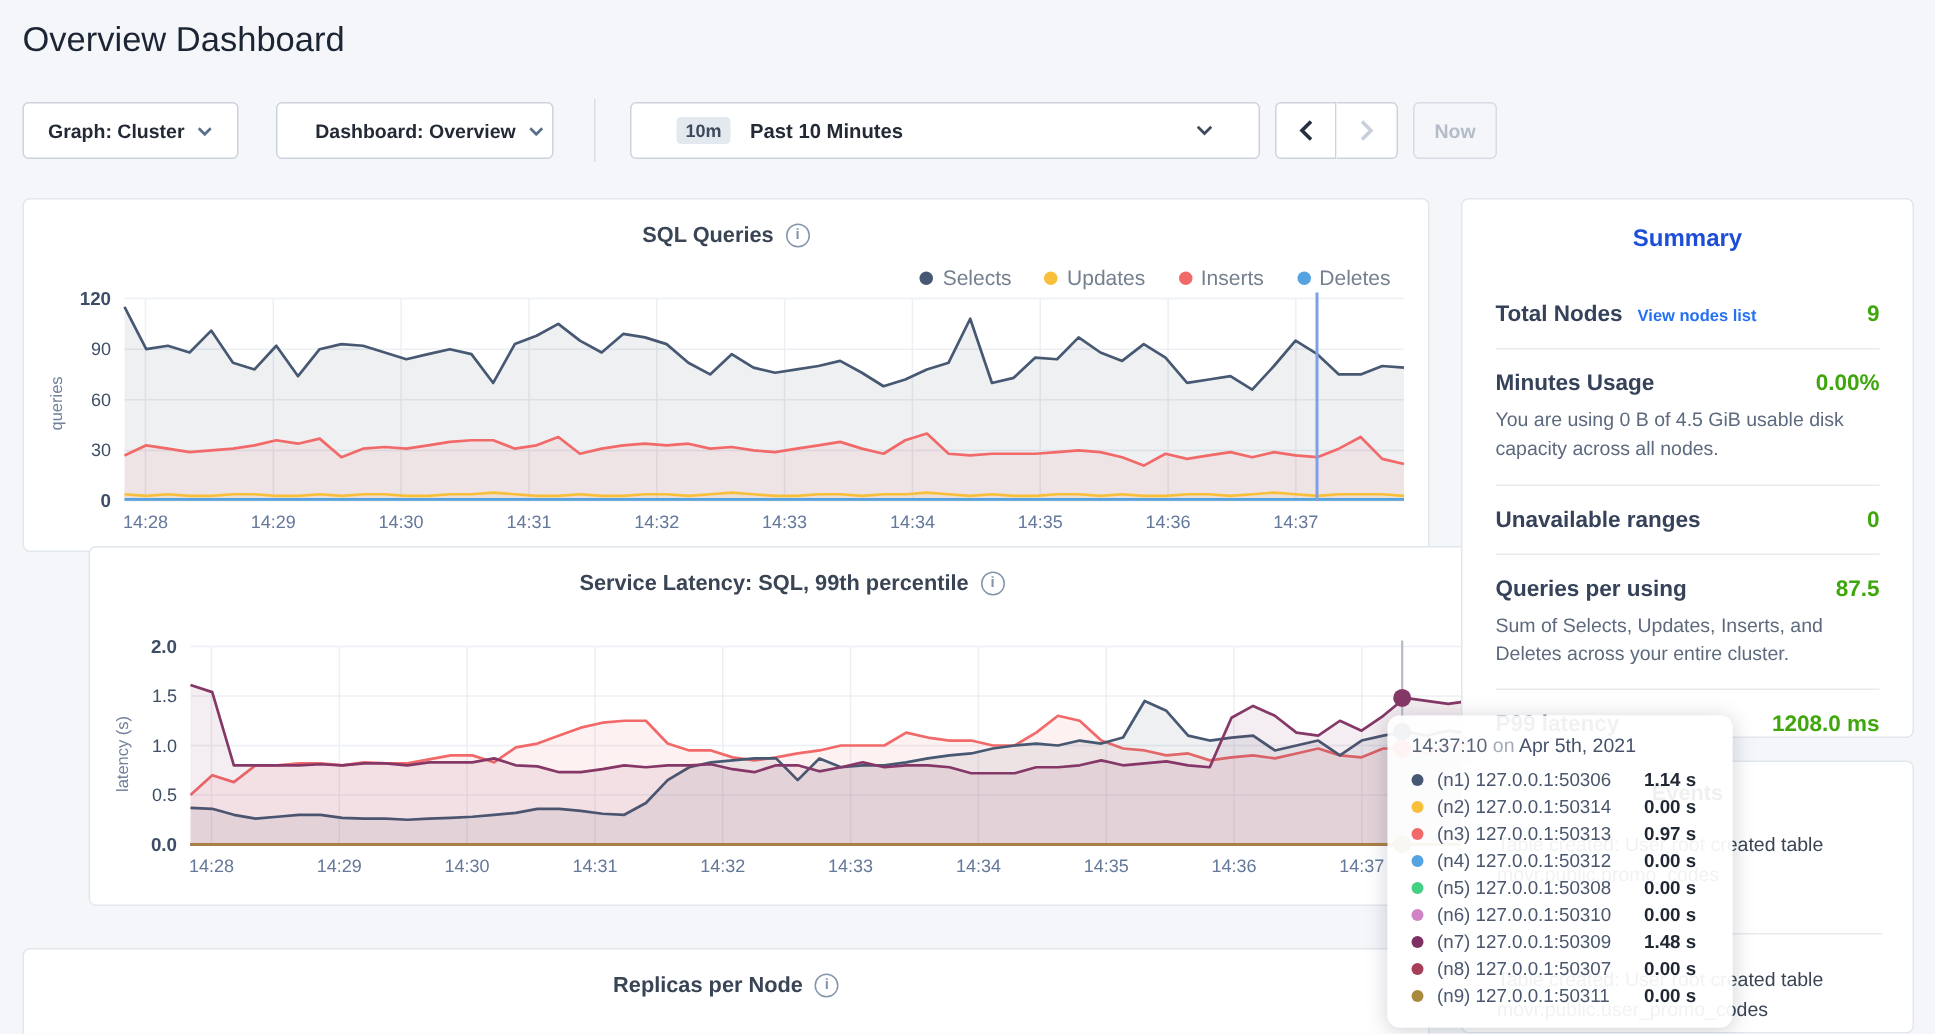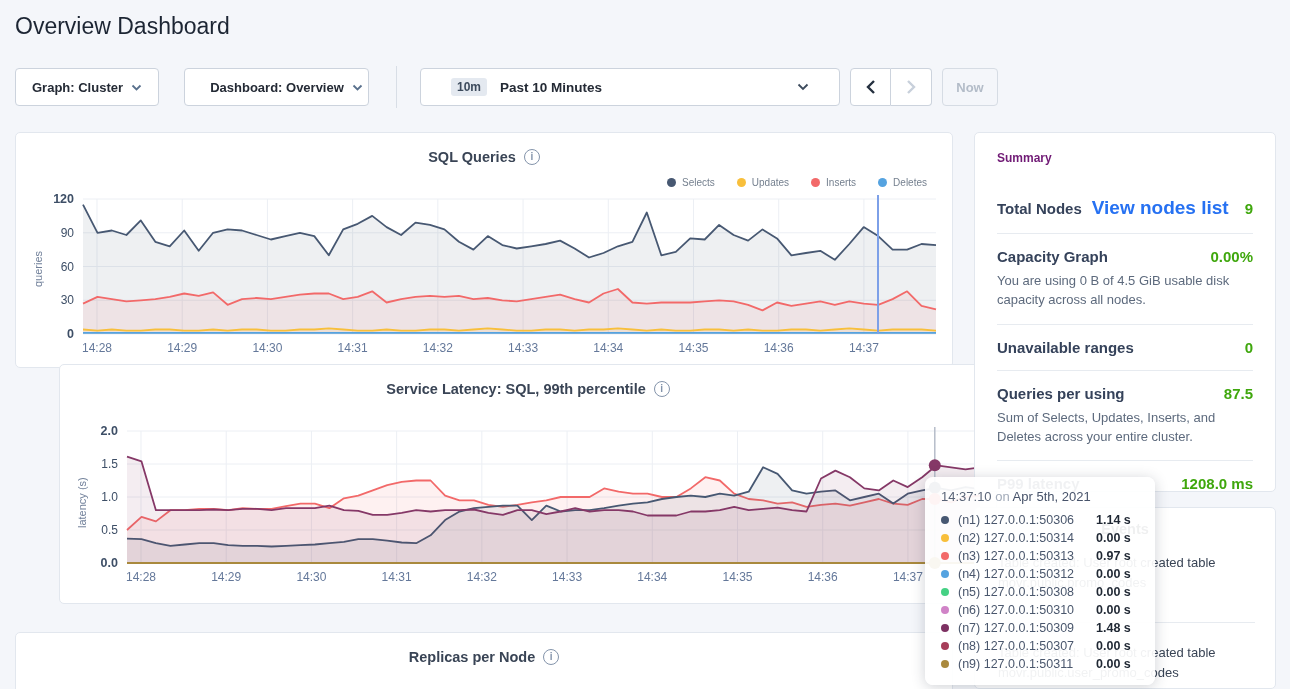--- a/index.html
+++ b/index.html
@@ -71,34 +71,34 @@
   .info-icon {
     width:16px; height:16px; border:1px solid #8494ab; border-radius:50%;
     color:#8494ab; font-size:10px; line-height:14px; text-align:center;
     font-weight:bold; cursor:pointer; flex:0 0 auto;
   }
   .legend-row {
     position:absolute; right:25px; top:44px; display:flex; gap:22px;
   }
   .legend-item { display:flex; align-items:center; gap:6px; cursor:pointer; }
   .legend-dot { width:9px; height:9px; border-radius:50%; }
-  .legend-label { font-size:10px; color:#75808f; }
+  .legend-label { font-size:14px; color:#75808f; }
   .chart-svg { position:absolute; left:0; display:block; }
   #sql-svg { top:58px; }
   #latency-svg { top:60px; }
   .y-axis-title {
     position:absolute; font-size:11px; color:#71809a;
     transform:rotate(-90deg); transform-origin:left top; white-space:nowrap;
   }
   
-  .summary-title { text-align:left; font-size:12px; font-weight:bold; color:#701a75; margin-bottom:22px; }
+  .summary-title { text-align:center; font-size:16px; font-weight:bold; color:#1d4ed8; margin-bottom:22px; }
   .sum-row { padding:10px 0; }
   .sum-head { display:flex; align-items:baseline; }
   .sum-label { font-size:15px; font-weight:bold; color:#35425a; }
-  .sum-link { font-size:19px; font-weight:bold; color:#2671f2; margin-left:10px; cursor:pointer; }
+  .sum-link { font-size:11px; font-weight:bold; color:#2671f2; margin-left:10px; cursor:pointer; }
   .sum-value { margin-left:auto; font-size:15px; font-weight:bold; color:#3fa70d; }
   .sum-desc { margin-top:7px; font-size:13px; color:#5d6a7d; line-height:1.45; }
   .sum-divider { height:1px; background:#e7ebf0; margin:4px 0; }
   
   .events-title {
     position:absolute; left:0; right:0; top:13px; text-align:center;
     font-size:14.5px; font-weight:bold; color:#242a35;
   }
   .event-item {
     position:absolute; left:23px; right:18px;
@@ -306,21 +306,21 @@
     <div class="sum-head">
       <span class="sum-label">Total Nodes</span>
       <span class="sum-link">View nodes list</span>
       <span class="sum-value">9</span>
     </div>
   </div>
   <div class="sum-divider"></div>
 
   <div class="sum-row">
     <div class="sum-head">
-      <span class="sum-label">Capacity Graph</span>
+      <span class="sum-label">Minutes Usage</span>
       <span class="sum-value">0.00%</span>
     </div>
     <div class="sum-desc">You are using 0 B of 4.5 GiB usable disk capacity across all nodes.</div>
   </div>
   <div class="sum-divider"></div>
 
   <div class="sum-row">
     <div class="sum-head">
       <span class="sum-label">Unavailable ranges</span>
       <span class="sum-value">0</span>

